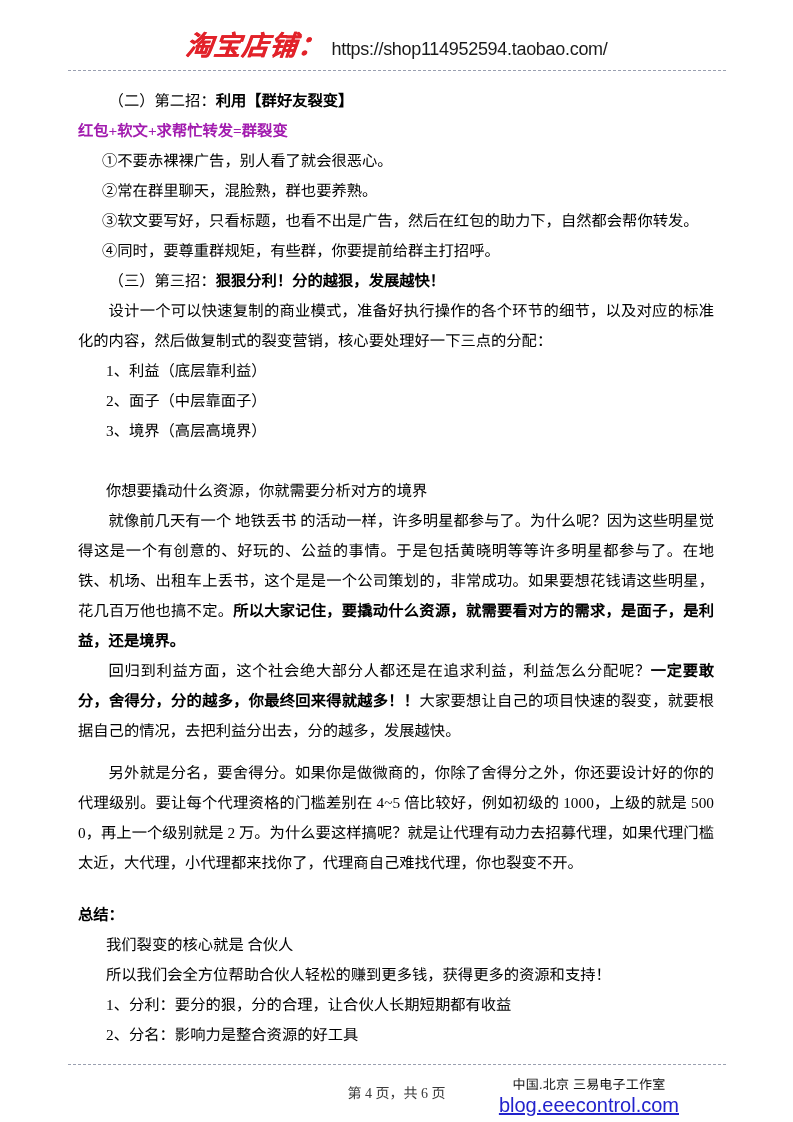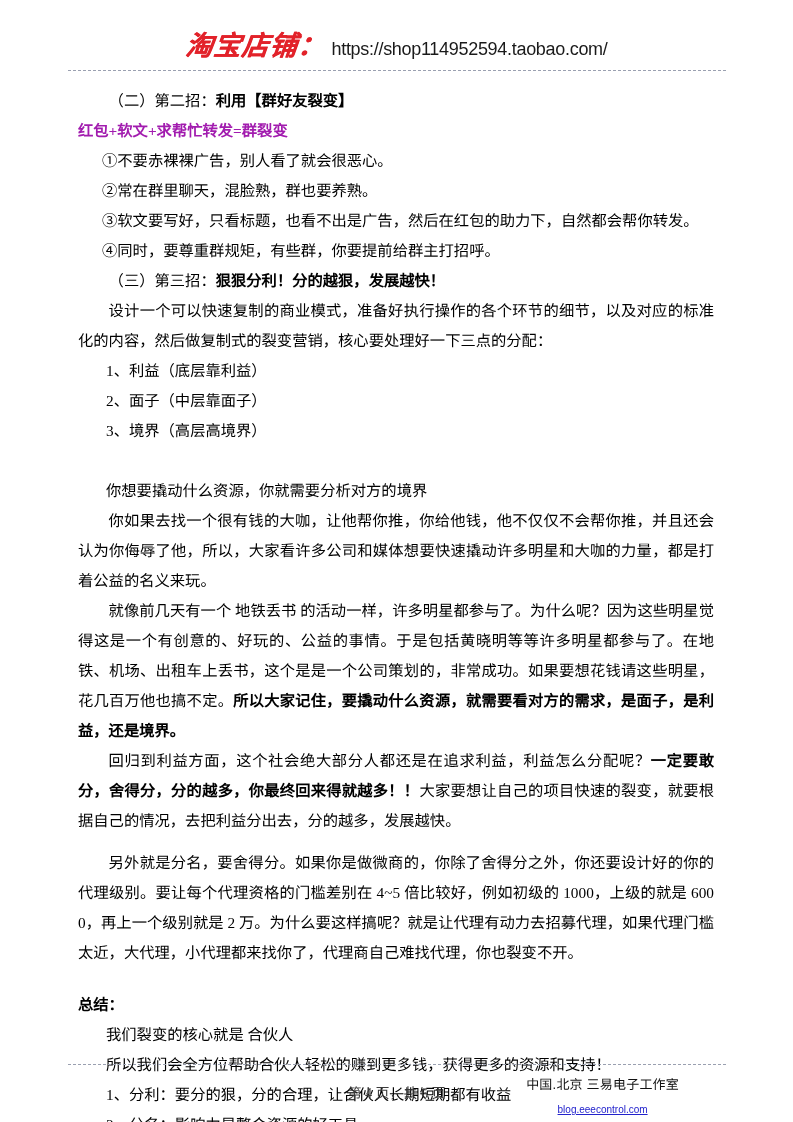--- a/index.html
+++ b/index.html
@@ -143,26 +143,26 @@
     text-align: center;
     font-family: "Liberation Sans", sans-serif;
   }
   .studio-name {
     font-size: 13px;
     color: #111111;
     white-space: nowrap;
     letter-spacing: 0.2px;
   }
   .studio-link {
-    font-size: 10px;
+    font-size: 20px;
     color: #2222cc;
     text-decoration: underline;
     white-space: nowrap;
     display: block;
-    margin-top: 11px;
+    margin-top: 1px;
   }
 </style>
 </head>
 <body>
 
 <div class="page">
 
   <div class="header">
     <div class="header-inner">
       <span class="shop-label">淘宝店铺：</span>
@@ -188,29 +188,28 @@
     <p class="para">设计一个可以快速复制的商业模式，准备好执行操作的各个环节的细节，以及对应的标准化的内容，然后做复制式的裂变营销，核心要处理好一下三点的分配：</p>
 
     <p class="line indent-item">1、利益（底层靠利益）</p>
     <p class="line indent-item">2、面子（中层靠面子）</p>
     <p class="line indent-item">3、境界（高层高境界）</p>
 
     <div class="spacer-30"></div>
 
     <p class="line indent-item">你想要撬动什么资源，你就需要分析对方的境界</p>
 
-    <p class="para">你如果去找一个很有钱的大咖，让他帮你推，你给他钱，他不仅仅不会帮你推，并且还会认为你侮辱了他，所以，大家看许多公司和媒体想要快速撬动许多明星和大咖的力量，都是打着公益的名义来玩。</p>
 
     <p class="para"><span>就像前几天有一个 地铁丢书 的活动一样，许多明星都参与了。为什么呢？因为这些明星觉得这是一个有创意的、好玩的、公益的事情。于是包括黄晓明等等许多明星都参与了。在地铁、机场、出租车上丢书，这个是是一个公司策划的，非常成功。如果要想花钱请这些明星，花几百万他也搞不定。</span><span class="b">所以大家记住，要撬动什么资源，就需要看对方的需求，是面子，是利益，还是境界。</span></p>
 
     <p class="para"><span>回归到利益方面，这个社会绝大部分人都还是在追求利益，利益怎么分配呢？</span><span class="b">一定要敢分，舍得分，分的越多，你最终回来得就越多！！</span><span>大家要想让自己的项目快速的裂变，就要根据自己的情况，去把利益分出去，分的越多，发展越快。</span></p>
 
     <div class="spacer-12"></div>
 
-    <p class="para">另外就是分名，要舍得分。如果你是做微商的，你除了舍得分之外，你还要设计好的你的代理级别。要让每个代理资格的门槛差别在 4~5 倍比较好，例如初级的 1000，上级的就是 6000，再上一个级别就是 2 万。为什么要这样搞呢？就是让代理有动力去招募代理，如果代理门槛太近，大代理，小代理都来找你了，代理商自己难找代理，你也裂变不开。</p>
+    <p class="para">另外就是分名，要舍得分。如果你是做微商的，你除了舍得分之外，你还要设计好的你的代理级别。要让每个代理资格的门槛差别在 4~5 倍比较好，例如初级的 1000，上级的就是 5000，再上一个级别就是 2 万。为什么要这样搞呢？就是让代理有动力去招募代理，如果代理门槛太近，大代理，小代理都来找你了，代理商自己难找代理，你也裂变不开。</p>
 
     <div class="spacer-22"></div>
 
     <p class="summary-title">总结：</p>
 
     <p class="line indent-item">我们裂变的核心就是 合伙人</p>
     <p class="line indent-item">所以我们会全方位帮助合伙人轻松的赚到更多钱，获得更多的资源和支持！</p>
     <p class="line indent-item">1、分利：要分的狠，分的合理，让合伙人长期短期都有收益</p>
     <p class="line indent-item">2、分名：影响力是整合资源的好工具</p>
 

